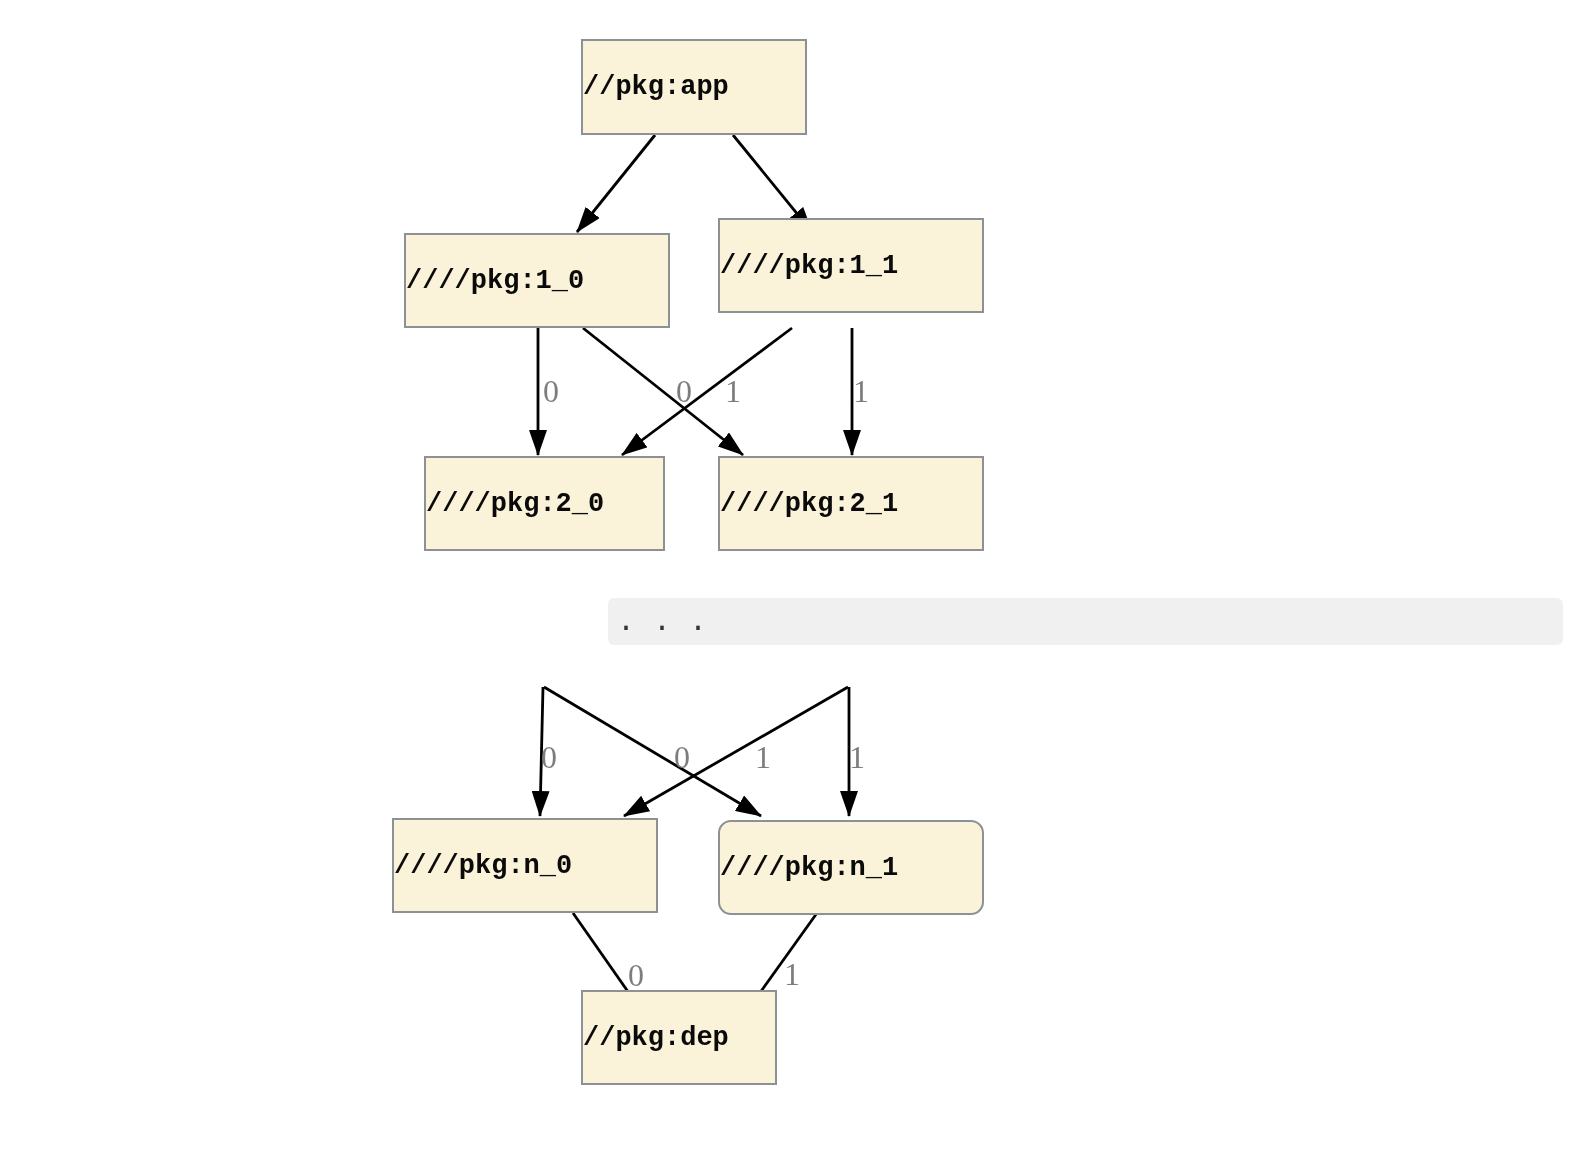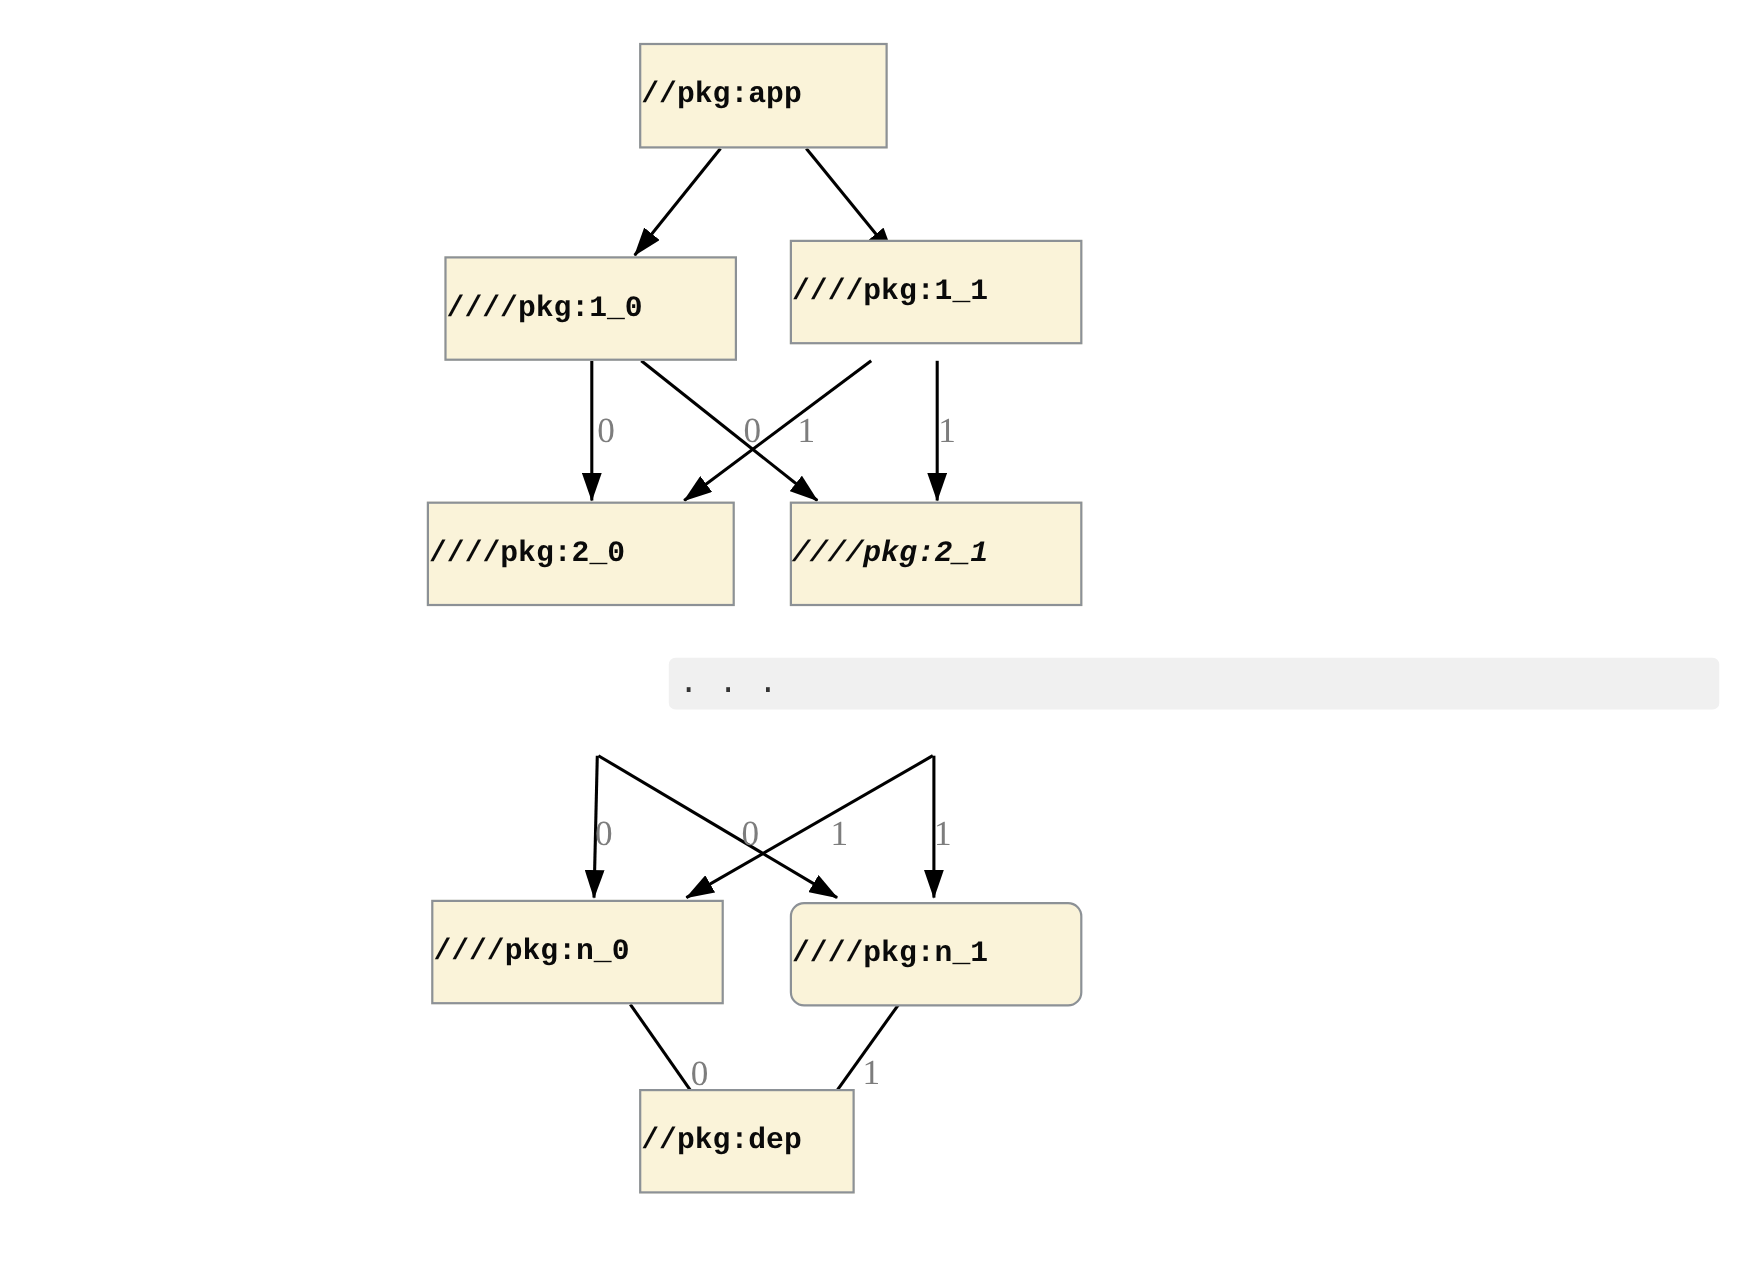--- a/index.html
+++ b/index.html
@@ -46,22 +46,22 @@
     font-family:"Liberation Mono","DejaVu Sans Mono",monospace;
     font-size:30px;
     color:#333333;
     padding-left:9px;
     white-space:pre;
   }
   
   .n-app {left:581px;top:39px; width:226px;height:96px;}
   .n-1_0 {left:404px;top:233px;width:266px;height:95px;}
   .n-1_1 {left:718px;top:218px;width:266px;height:95px;}
-  .n-2_0 {left:388px;top:456px;width:280px;height:95px;}
-  .n-2_1 {left:718px;top:456px;width:266px;height:95px;font-style:italic;}
+  .n-2_0 {left:424px;top:456px;width:241px;height:95px;}
+  .n-2_1 {left:718px;top:456px;width:266px;height:95px;}
   .n-n_0 {left:392px;top:818px;width:266px;height:95px;}
   .n-n_1 {left:718px;top:820px;width:266px;height:95px;border-radius:13px;}
   .n-dep {left:581px;top:990px;width:196px;height:95px;}
 </style>
 </head>
 <body>
 
 <div class="canvas" style="--bg: #ffffff; --node-fill: #faf3d9; --node-border: #8c9196; --edge-color: #000000; --edge-label-color: #7d7d7d; --band-bg: #f0f0f0;">
 
   <svg class="edges-svg" viewBox="0 0 1592 1162" xmlns="http://www.w3.org/2000/svg">

